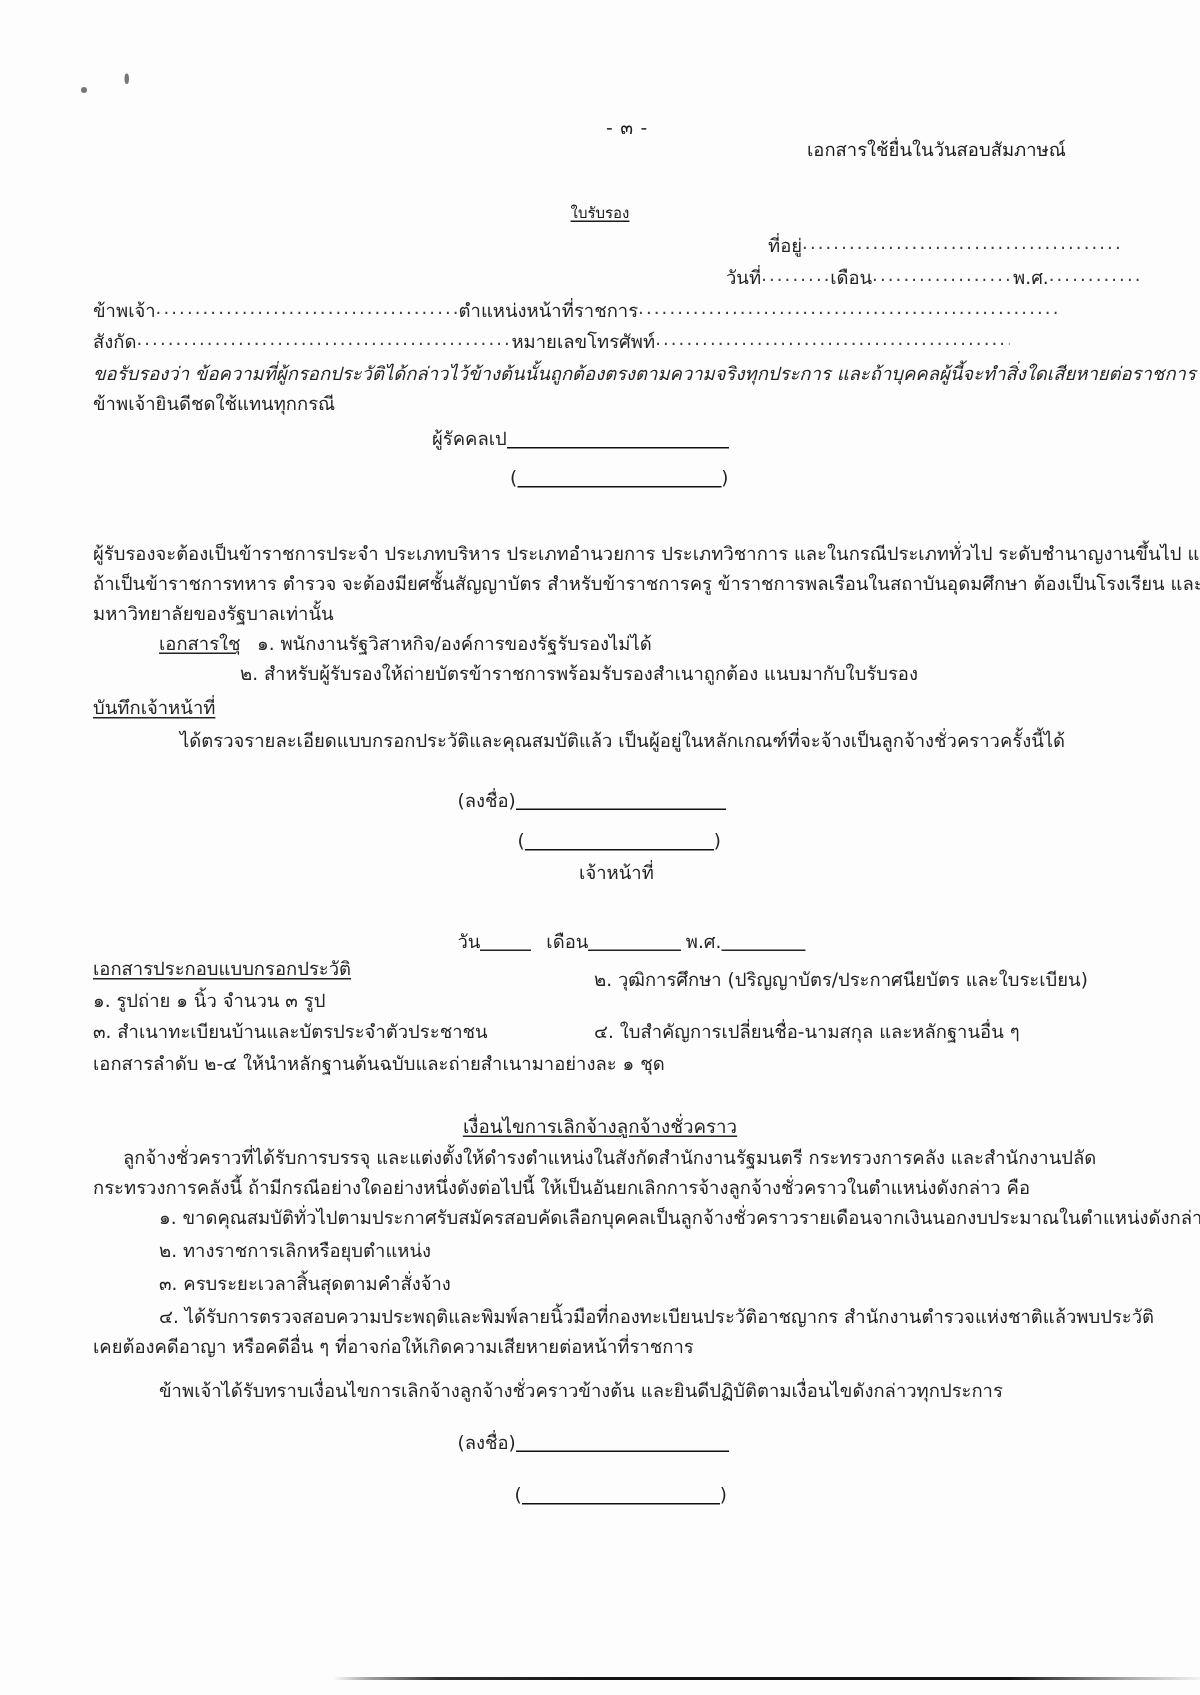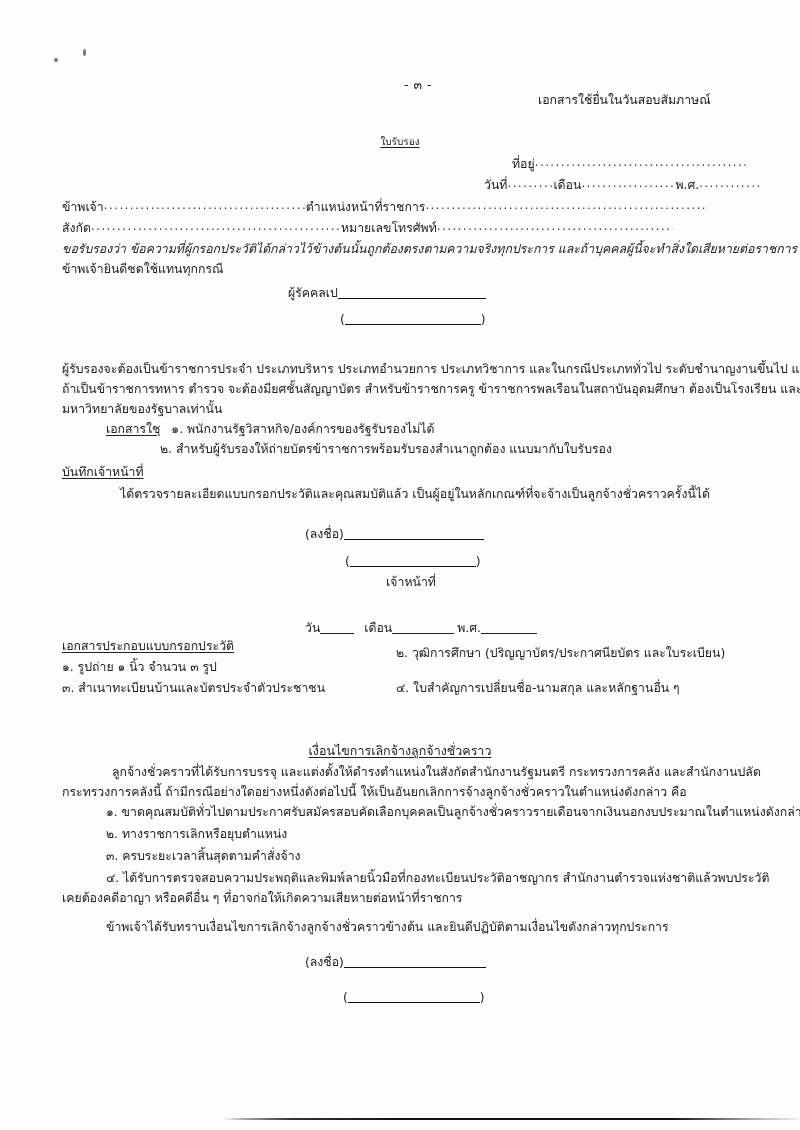--- a/index.html
+++ b/index.html
@@ -165,24 +165,25 @@
   </div>
 
   <div class="row txt ul" style="left:62px;top:640px;">เอกสารประกอบแบบกรอกประวัติ</div>
 
   <div class="row txt" style="left:62px;top:661px;">๑. รูปถ่าย ๑ นิ้ว จำนวน ๓ รูป</div>
   <div class="row txt" style="left:396px;top:635px;margin-top:12px;">๒. วุฒิการศึกษา (ปริญญาบัตร/ประกาศนียบัตร และใบระเบียน)</div>
 
   <div class="row txt" style="left:62px;top:682px;">๓. สำเนาทะเบียนบ้านและบัตรประจำตัวประชาชน</div>
   <div class="row txt" style="left:396px;top:682px;">๔. ใบสำคัญการเปลี่ยนชื่อ-นามสกุล และหลักฐานอื่น ๆ</div>
 
+  <div class="row txt" style="left:62px;top:703px;">เอกสารลำดับ ๒-๔ ให้นำหลักฐานต้นฉบับและถ่ายสำเนามาอย่างละ ๑ ชุด</div>
 
   <div class="center txt ul" style="left:0;top:745px;width:800px;font-size:12.5px;">เงื่อนไขการเลิกจ้างลูกจ้างชั่วคราว</div>
 
-  <div class="row txt" style="left:112px;top:766px;">ลูกจ้างชั่วคราวที่ได้รับการบรรจุ และแต่งตั้งให้ดำรงตำแหน่งในสังกัดสำนักงานรัฐมนตรี กระทรวงการคลัง และสำนักงานปลัด</div>
+  <div class="row txt" style="left:82px;top:766px;">ลูกจ้างชั่วคราวที่ได้รับการบรรจุ และแต่งตั้งให้ดำรงตำแหน่งในสังกัดสำนักงานรัฐมนตรี กระทรวงการคลัง และสำนักงานปลัด</div>
   <div class="row txt" style="left:62px;top:786px;">กระทรวงการคลังนี้ ถ้ามีกรณีอย่างใดอย่างหนึ่งดังต่อไปนี้ ให้เป็นอันยกเลิกการจ้างลูกจ้างชั่วคราวในตำแหน่งดังกล่าว คือ</div>
 
   <div class="row txt" style="left:106px;top:806px;">๑. ขาดคุณสมบัติทั่วไปตามประกาศรับสมัครสอบคัดเลือกบุคคลเป็นลูกจ้างชั่วคราวรายเดือนจากเงินนอกงบประมาณในตำแหน่งดังกล่าว</div>
   <div class="row txt" style="left:106px;top:828px;">๒. ทางราชการเลิกหรือยุบตำแหน่ง</div>
   <div class="row txt" style="left:106px;top:850px;">๓. ครบระยะเวลาสิ้นสุดตามคำสั่งจ้าง</div>
 
   <div class="row txt" style="left:106px;top:872px;">๔. ได้รับการตรวจสอบความประพฤติและพิมพ์ลายนิ้วมือที่กองทะเบียนประวัติอาชญากร สำนักงานตำรวจแห่งชาติแล้วพบประวัติ</div>
   <div class="row txt" style="left:62px;top:892px;">เคยต้องคดีอาญา หรือคดีอื่น ๆ ที่อาจก่อให้เกิดความเสียหายต่อหน้าที่ราชการ</div>
 
   <div class="row txt" style="left:106px;top:921px;">ข้าพเจ้าได้รับทราบเงื่อนไขการเลิกจ้างลูกจ้างชั่วคราวข้างต้น และยินดีปฏิบัติตามเงื่อนไขดังกล่าวทุกประการ</div>

